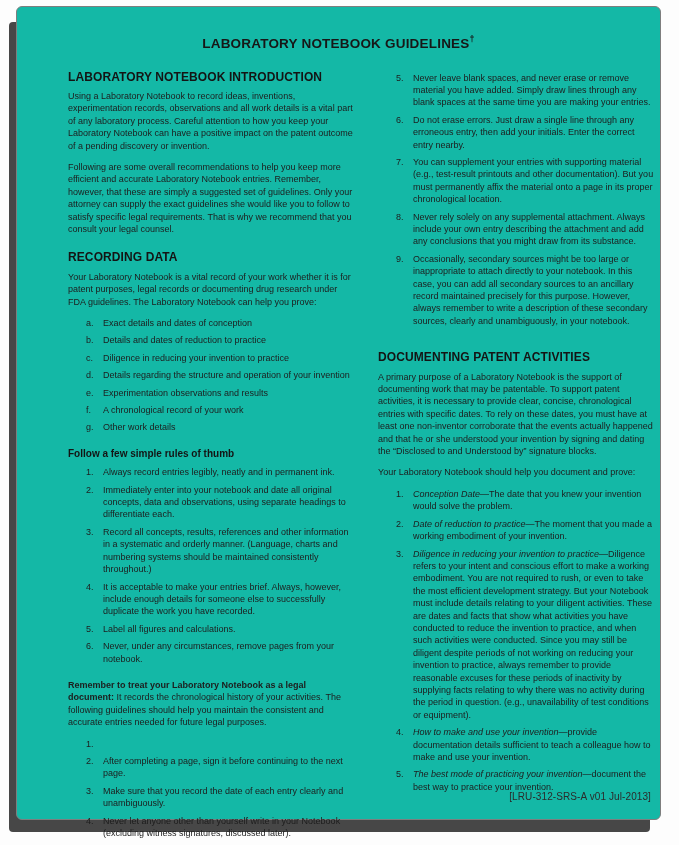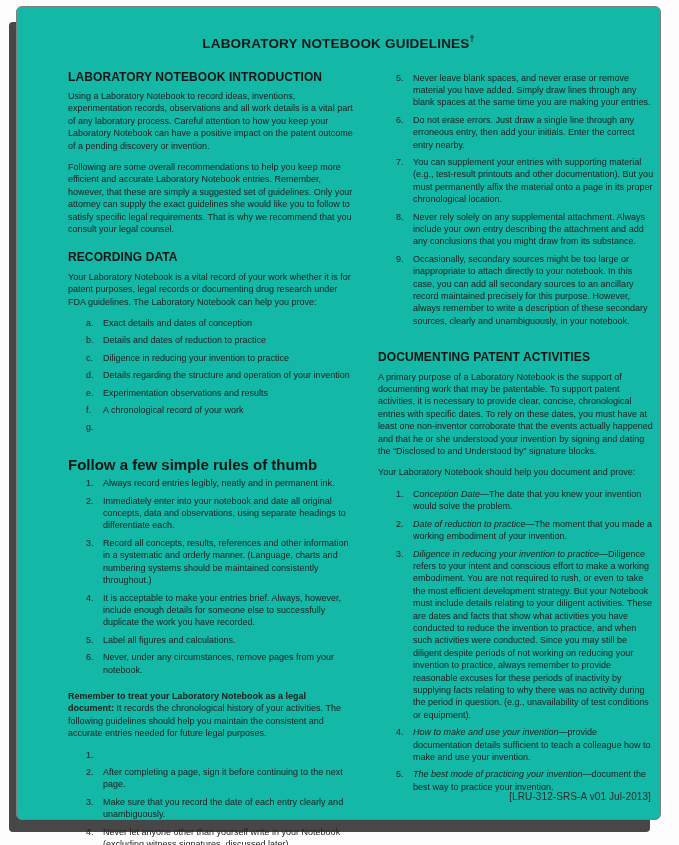--- a/index.html
+++ b/index.html
@@ -41,23 +41,23 @@
   .col-right { width: 277px; flex: 0 0 277px; }
   .sec-heading {
     font-size: 12px;
     font-weight: 700;
     margin: 16px 0 7px;
     color: #141414;
     letter-spacing: 0.1px;
   }
   .sec-heading.first { margin-top: 0; }
   .sub-heading {
-    font-size: 15px;
+    font-size: 10px;
     font-weight: 700;
-    margin: 25px 0 6px;
+    margin: 14px 0 6px;
     color: #141414;
   }
   p.para { margin: 0 0 9px; }
   .list { margin: 1px 0 8px; }
   .li {
     display: flex;
     padding-left: 18px;
     margin-bottom: 5px;
   }
   .li .marker { flex: 0 0 17px; width: 17px; }
@@ -112,20 +112,21 @@
         <div class="li">
             <span class="marker">e.</span>
             <span class="txt">Experimentation observations and results</span>
           </div>
         <div class="li">
             <span class="marker">f.</span>
             <span class="txt">A chronological record of your work</span>
           </div>
         <div class="li">
             <span class="marker">g.</span>
+            <span class="txt">Other work details</span>
           </div>
       </div>
 
       <div class="sub-heading">Follow a few simple rules of thumb</div>
       <div class="list">
         <div class="li">
             <span class="marker">1.</span>
             <span class="txt">Always record entries legibly, neatly and in permanent ink.</span>
           </div>
         <div class="li">

